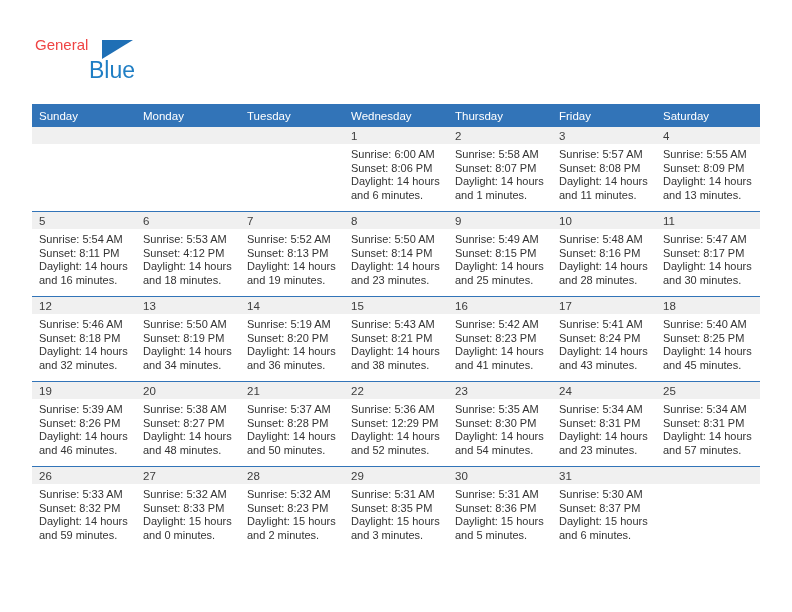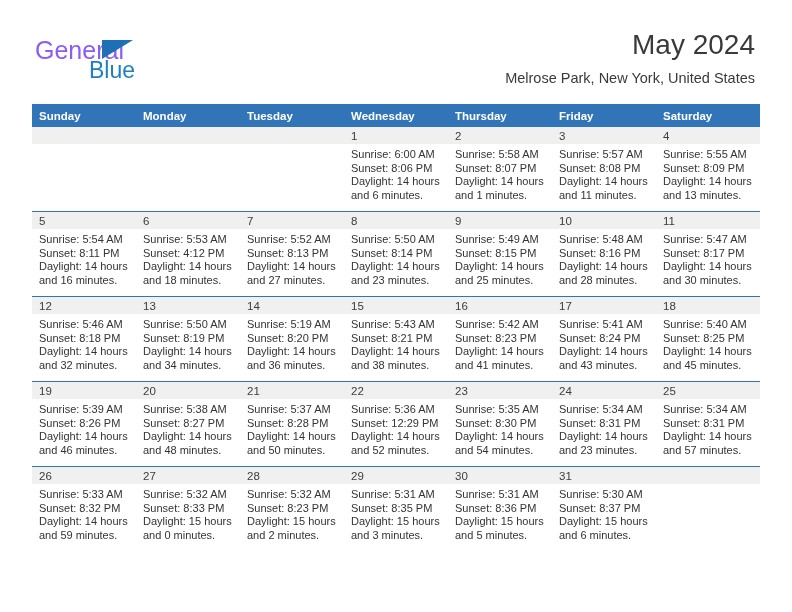--- a/index.html
+++ b/index.html
@@ -33,23 +33,23 @@
     position: absolute;
     left: 35px;
     top: 36px;
     width: 200px;
     height: 50px;
   }
   .logo-general {
     position: absolute;
     left: 0;
     top: 0;
-    font-size: 25px;
+    font-size: 15px;
     letter-spacing: 0px;
-    color: #8b5cf6;
+    color: #ef4444;
     font-family: "Liberation Sans", sans-serif;
   }
   .logo-triangle {
     position: absolute;
     left: 67px;
     top: 4px;
     width: 0;
     height: 0;
     border-left: 31px solid #1f6fb5;
     border-bottom: 19px solid transparent;
@@ -93,21 +93,21 @@
   }
   table.cal {
     border-collapse: collapse;
     table-layout: fixed;
     width: 728px;
   }
   table.cal th {
     background: #3274b8;
     color: #ffffff;
     font-size: 11.5px;
-    font-weight: bold;
+    font-weight: normal;
     text-align: left;
     padding: 5px 0 5px 7px;
     height: 13px;
     border: none;
   }
   table.cal td {
     vertical-align: top;
     padding: 0;
     border: none;
     border-top: 1px solid #3274b8;
@@ -146,24 +146,20 @@
 <div class="page">
 
   <div class="header">
 
     <div class="logo">
       <span class="logo-general">General</span>
       <span class="logo-triangle"></span>
       <span class="logo-blue">Blue</span>
     </div>
 
-    <div class="title-block">
-      <div class="month-title">May 2024</div>
-      <div class="location-subtitle">Melrose Park, New York, United States</div>
-    </div>
 
   </div>
 
   <div class="calendar">
     <table class="cal">
       <thead>
         <tr>
           <th>Sunday</th>
           <th>Monday</th>
           <th>Tuesday</th>
@@ -239,21 +235,21 @@
                 <div>Daylight: 14 hours</div>
                 <div>and 18 minutes.</div>
               </div>
             </td>
             <td>
               <div class="daynum-band">7</div>
               <div class="cell-body">
                 <div>Sunrise: 5:52 AM</div>
                 <div>Sunset: 8:13 PM</div>
                 <div>Daylight: 14 hours</div>
-                <div>and 27 minutes.</div>
+                <div>and 19 minutes.</div>
               </div>
             </td>
             <td>
               <div class="daynum-band">8</div>
               <div class="cell-body">
                 <div>Sunrise: 5:50 AM</div>
                 <div>Sunset: 8:14 PM</div>
                 <div>Daylight: 14 hours</div>
                 <div>and 23 minutes.</div>
               </div>

